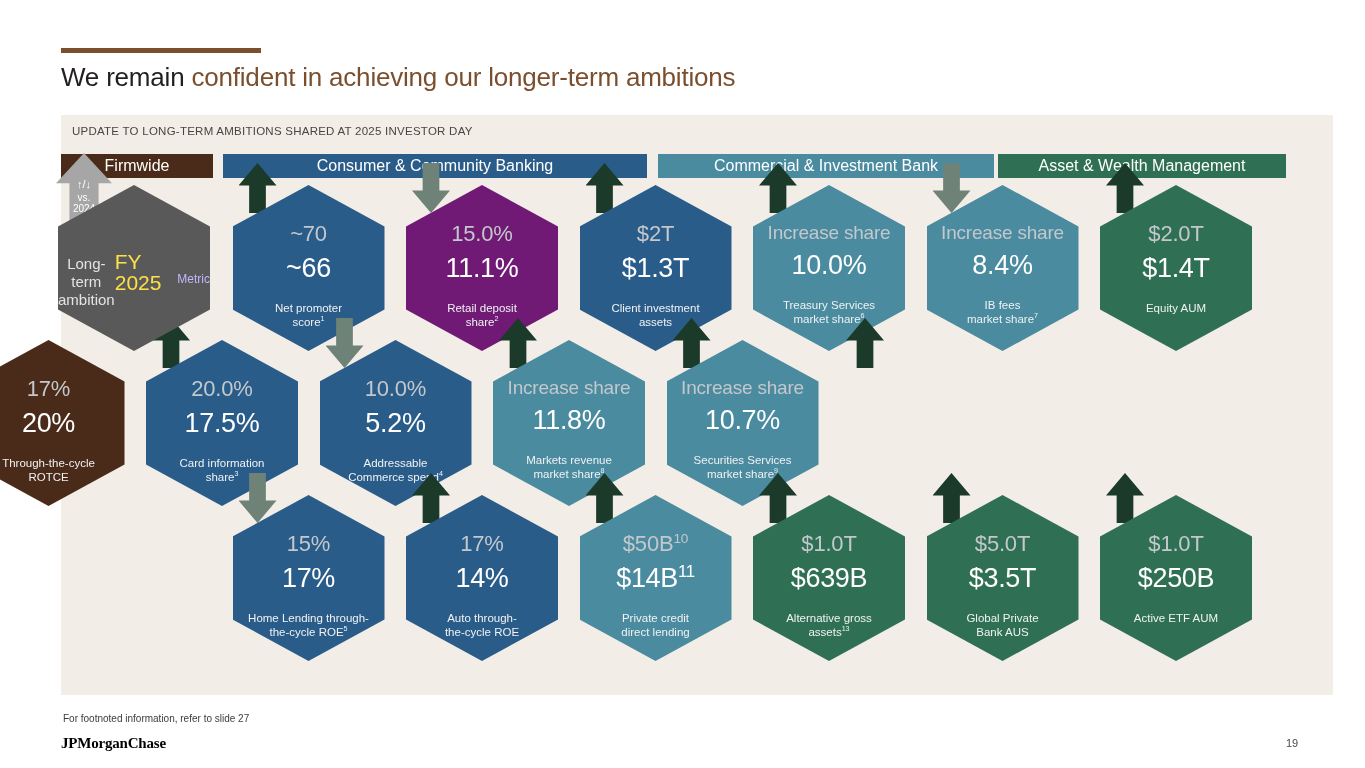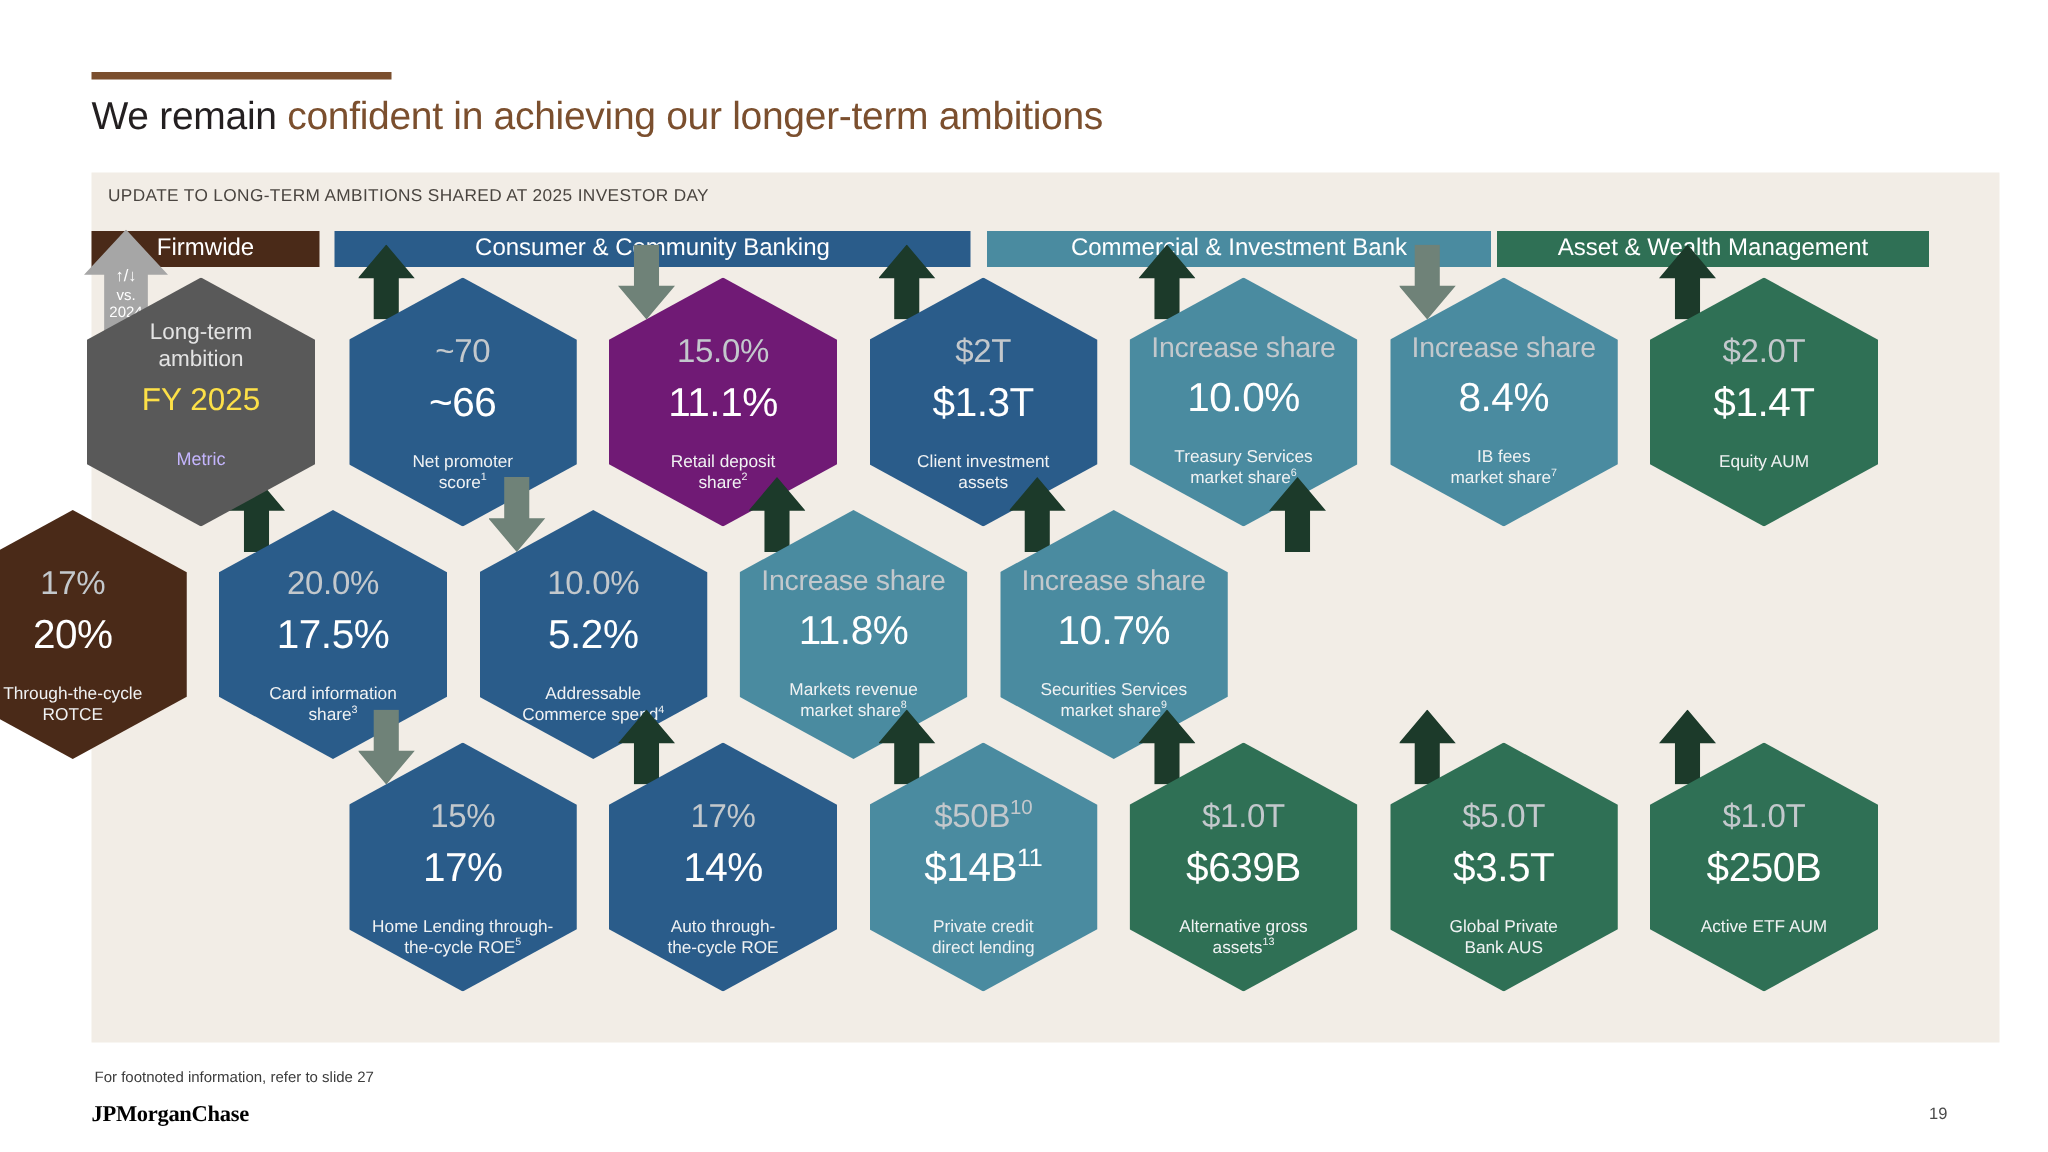--- a/index.html
+++ b/index.html
@@ -60,21 +60,21 @@
     font-size:11.5px;color:#f0f2f3;line-height:1.25;margin-top:19px;
     text-align:center;width:160px;
   }
   .hex sup{font-size:0.62em;vertical-align:super;line-height:0;}
 
   
   #legend-hex{
     position:absolute;width:152px;height:166px;
     clip-path:polygon(50% 0%,100% 25%,100% 75%,50% 100%,0% 75%,0% 25%);
     background:#595959;
-    display:flex;flex-direction:column;align-items:center;
+    display:flex;flex-direction:row;align-items:center;
   }
   #legend-hex .lh-1{font-size:15px;color:#e3e3e3;line-height:1.2;margin-top:28px;text-align:center;}
   #legend-hex .lh-2{font-size:21px;color:#fde047;line-height:1;margin-top:7px;}
   #legend-hex .lh-3{font-size:12px;color:#c4b5fd;margin-top:22px;}
 
   
   .arrow{position:absolute;width:38px;height:50px;}
   .arrow.up{
     clip-path:polygon(50% 0%,100% 45%,72% 45%,72% 100%,28% 100%,28% 45%,0% 45%);
   }

